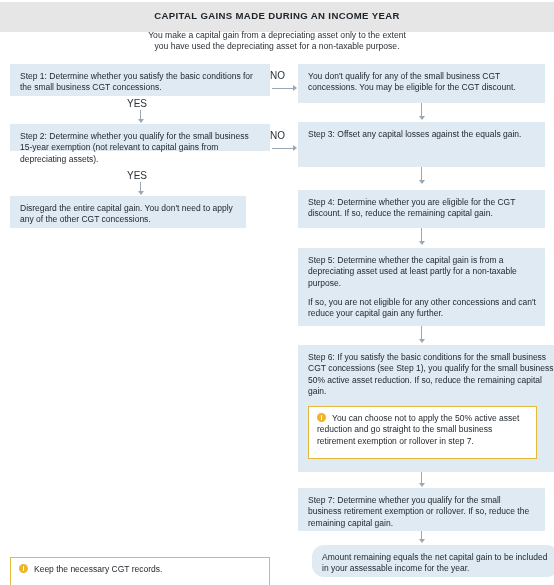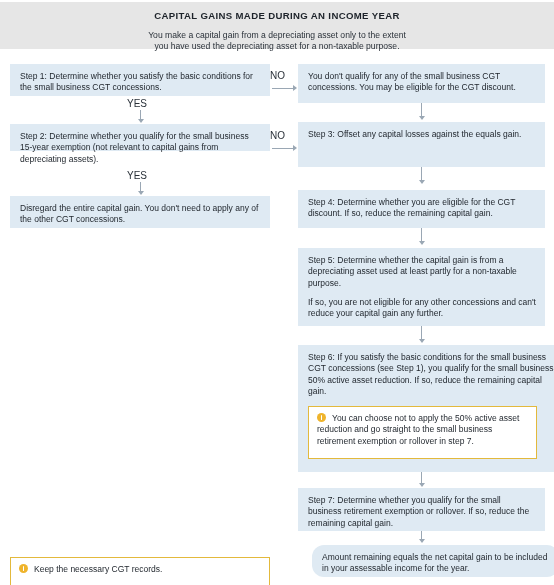--- a/index.html
+++ b/index.html
@@ -19,21 +19,21 @@
     overflow: hidden;
     background: #ffffff;
   }
 
   
   .header-band {
     position: absolute;
     left: 0;
     top: 2px;
     width: 554px;
-    height: 47px;
+    height: 30px;
     background: #e6e6e6;
     box-sizing: border-box;
     padding-top: 7px;
     text-align: center;
   }
   .header-title {
     font-size: 9.6px;
     font-weight: bold;
     letter-spacing: 0.35px;
     color: #1d232a;
@@ -150,21 +150,21 @@
   <div class="arrow-down" style="left:137.5px; top:119px;"></div>
 
   <div class="box" style="left:10px; top:124px; width:260px; height:27px;">
     <p>Step 2: Determine whether you qualify for the small business 15-year exemption (not relevant to capital gains from depreciating assets).</p>
   </div>
 
   <div class="edge-label" style="left:127px; top:170px;">YES</div>
   <div class="vline" style="left:140px; top:182px; height:10px;"></div>
   <div class="arrow-down" style="left:137.5px; top:191px;"></div>
 
-  <div class="box" style="left:10px; top:196px; width:260px; height:32px;">
+  <div class="box" style="left:10px; top:196px; width:236px; height:32px;">
     <p>Disregard the entire capital gain. You don't need to apply any of the other CGT concessions.</p>
   </div>
 
   <div class="edge-label" style="left:270px; top:70px;">NO</div>
   <div class="hline" style="left:272px; top:88px; width:22px;"></div>
   <div class="arrow-right" style="left:293px; top:85px;"></div>
 
   <div class="edge-label" style="left:270px; top:130px;">NO</div>
   <div class="hline" style="left:272px; top:148px; width:22px;"></div>
   <div class="arrow-right" style="left:293px; top:145px;"></div>

